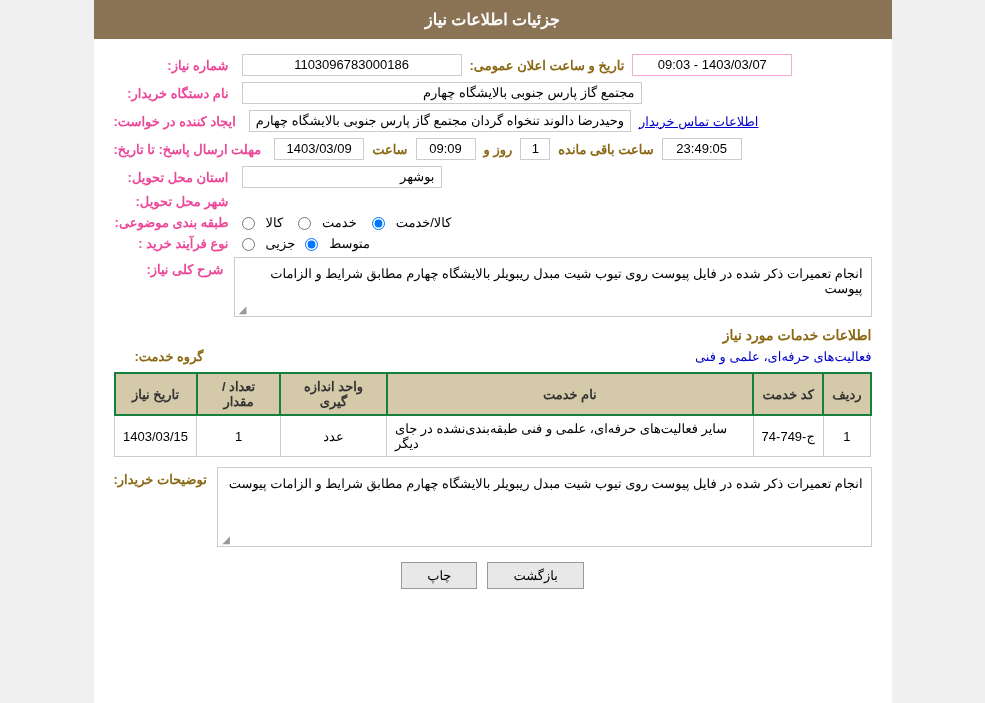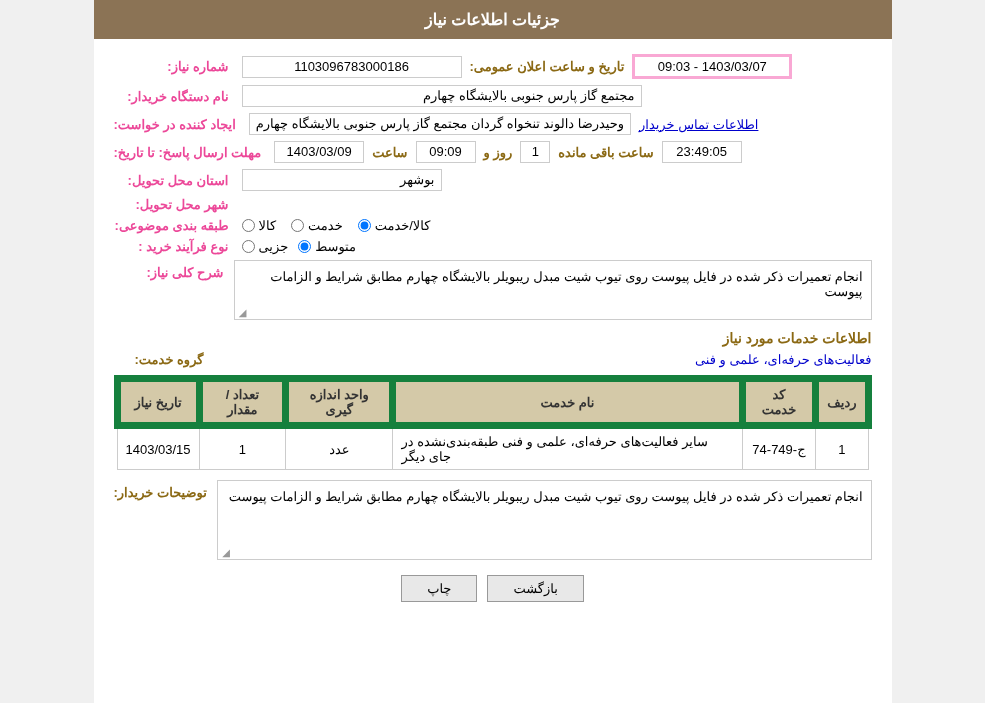--- a/index.html
+++ b/index.html
@@ -48,21 +48,21 @@
       min-width: 200px;
       text-align: right;
     }
     .form-value-wide {
       min-width: 400px;
     }
     .form-value-medium {
       min-width: 280px;
     }
     .date-field {
-      border: 3px solid #f9a8d4;
+      border: 1px solid #f9a8d4;
       padding: 2px 6px;
       min-height: 22px;
       background: #fff;
       min-width: 160px;
       text-align: center;
     }
     .row-group {
       display: flex;
       align-items: center;
       gap: 8px;
@@ -78,22 +78,22 @@
       text-decoration: underline;
       cursor: pointer;
     }
     .radio-group {
       display: flex;
       gap: 15px;
       align-items: center;
     }
     .radio-item {
       display: flex;
-      align-items: center;
-      gap: 4px;
+      align-items: flex-end;
+      gap: 11px;
     }
     .purchase-note {
       color: #333;
       font-size: 12px;
       flex: 1;
       text-align: right;
     }
     .description-box {
       border: 1px solid #ccc;
       padding: 8px;
@@ -136,21 +136,21 @@
       color: #0000cc;
       cursor: pointer;
     }
     table {
       width: 100%;
       border-collapse: collapse;
       margin-bottom: 10px;
     }
     th {
       background: #d4c9a8;
-      border: 7px solid #15803d;
+      border: 2px solid #15803d;
       padding: 5px 8px;
       text-align: center;
       font-weight: bold;
       color: #333;
     }
     td {
       border: 1px solid #ccc;
       padding: 5px 8px;
       text-align: center;
       background: #fff;

